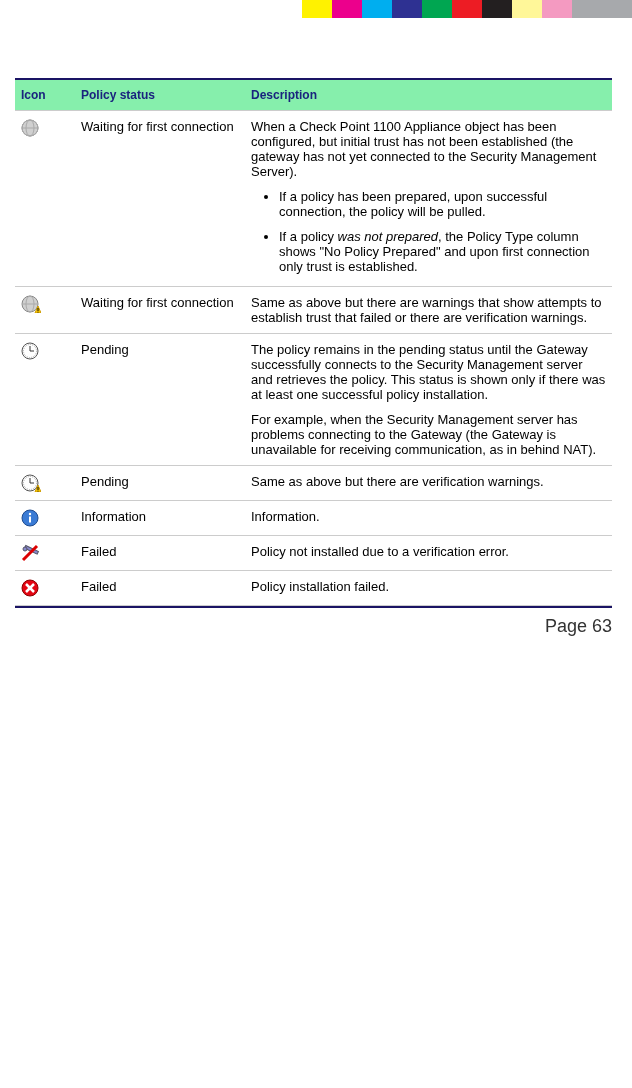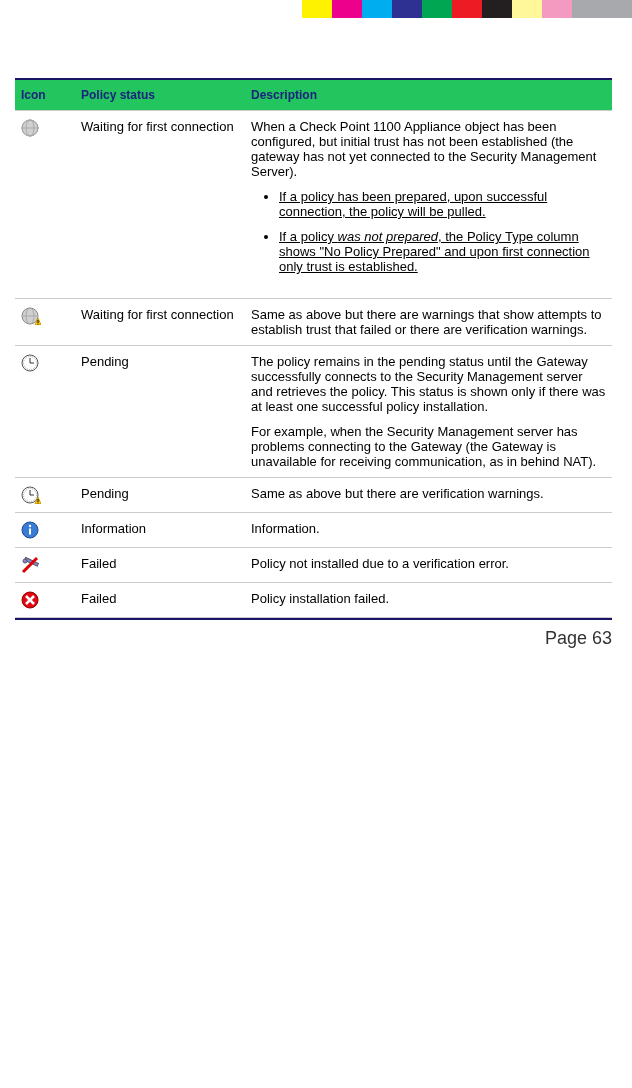--- a/index.html
+++ b/index.html
@@ -32,28 +32,28 @@
   th, td {
     padding: 8px 6px;
     vertical-align: top;
     text-align: left;
     border-bottom: 1px solid #ccc;
   }
   th {
     color: #1a237e;
     font-weight: bold;
     font-size: 12px;
-    background: #22c55e;
+    background: #86efac;
   }
   col.c-icon { width: 60px; }
   col.c-status { width: 170px; }
   col.c-desc { }
   td p { margin: 0 0 10px 0; }
   td p:last-child { margin-bottom: 0; }
-  ul { margin: 4px 0 16px 0; padding-left: 28px; text-decoration: underline; }
+  ul { margin: 4px 0 4px 0; padding-left: 28px; }
   li { margin-bottom: 10px; }
   li:last-child { margin-bottom: 0; }
   em { font-style: italic; }
   .icon-cell svg { display: block; }
   .page-footer {
     text-align: right;
     font-size: 18px;
     color: #333;
     margin: 8px 20px 30px 0;
   }

